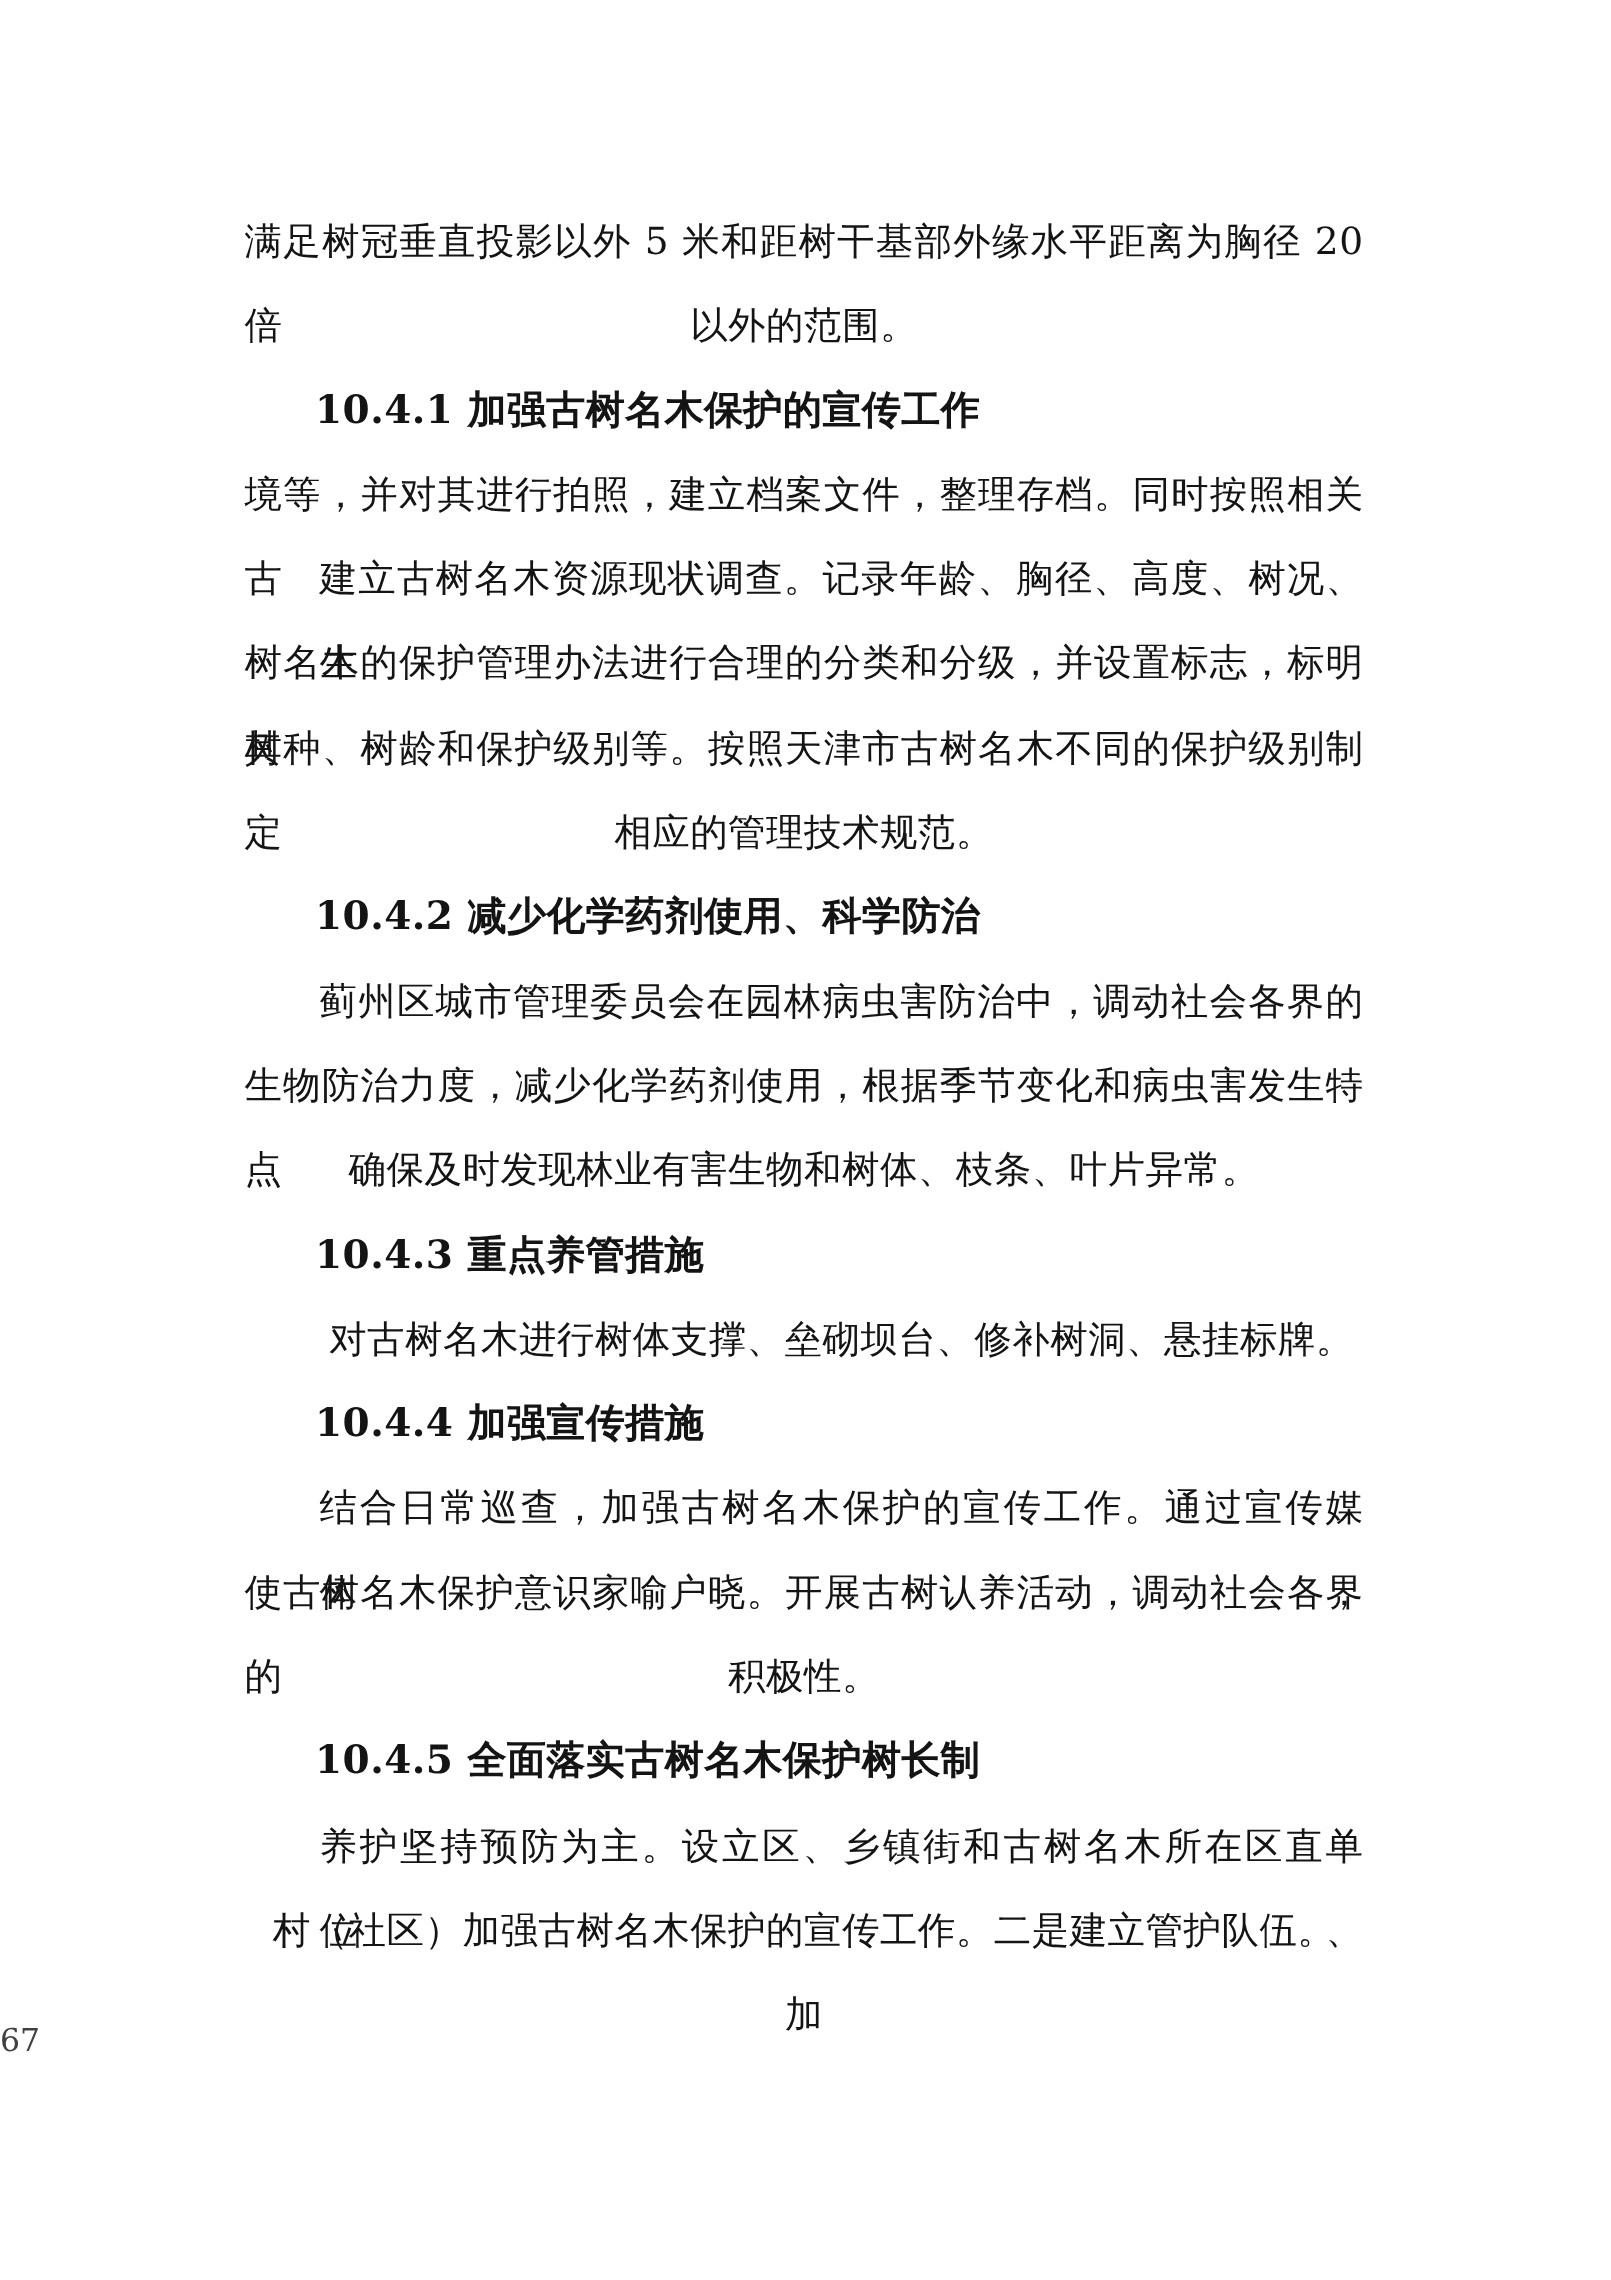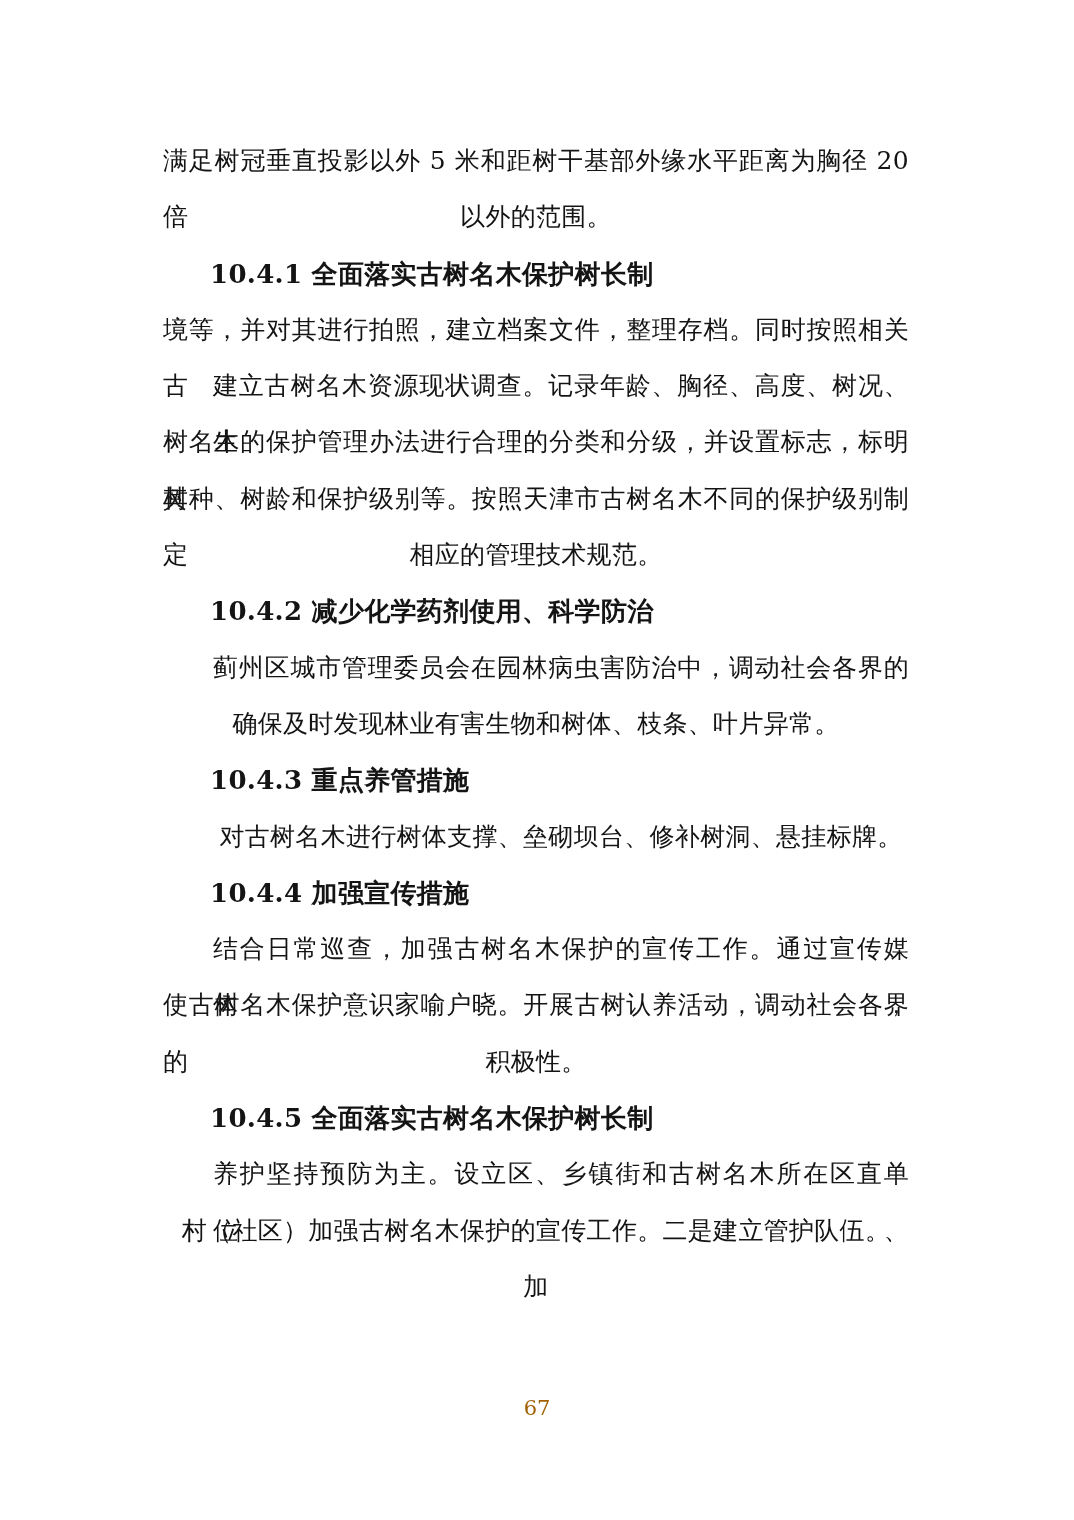--- a/index.html
+++ b/index.html
@@ -40,43 +40,44 @@
   .line.heading {
     font-weight: bold;
     font-size: 26px;
     padding-left: 47px;
     text-align: left;
   }
   .footer {
     position: absolute;
     left: 0;
     width: 1074px;
-    top: 1392px;
+    top: 1344px;
     height: 32px;
     line-height: 32px;
-    text-align: center;
+    text-align: left;
     font-size: 21px;
-    color: #a16207;
+    color: #404040;
   }
 </style>
 </head>
 <body>
 
 <div class="page">
   <div class="content" id="content">
       <div class="line body fill">满足树冠垂直投影以外 5 米和距树干基部外缘水平距离为胸径 20 倍</div>
       <div class="line body">以外的范围。</div>
-      <div class="line heading">10.4.1 全面落实古树名木保护树长制</div>
+      <div class="line heading">10.4.1 加强古树名木保护的宣传工作</div>
       <div class="line body fill">境等，并对其进行拍照，建立档案文件，整理存档。同时按照相关古</div>
       <div class="line body indent fill">建立古树名木资源现状调查。记录年龄、胸径、高度、树况、生</div>
       <div class="line body fill">树名木的保护管理办法进行合理的分类和分级，并设置标志，标明其</div>
       <div class="line body fill">树种、树龄和保护级别等。按照天津市古树名木不同的保护级别制定</div>
       <div class="line body">相应的管理技术规范。</div>
       <div class="line heading">10.4.2 减少化学药剂使用、科学防治</div>
       <div class="line body indent fill">蓟州区城市管理委员会在园林病虫害防治中，调动社会各界的</div>
+      <div class="line body fill">生物防治力度，减少化学药剂使用，根据季节变化和病虫害发生特点</div>
       <div class="line body">确保及时发现林业有害生物和树体、枝条、叶片异常。</div>
       <div class="line heading">10.4.3 重点养管措施</div>
       <div class="line body indent">对古树名木进行树体支撑、垒砌坝台、修补树洞、悬挂标牌。</div>
       <div class="line heading">10.4.4 加强宣传措施</div>
       <div class="line body indent fill">结合日常巡查，加强古树名木保护的宣传工作。通过宣传媒体，</div>
       <div class="line body fill">使古树名木保护意识家喻户晓。开展古树认养活动，调动社会各界的</div>
       <div class="line body">积极性。</div>
       <div class="line heading">10.4.5 全面落实古树名木保护树长制</div>
       <div class="line body indent fill">养护坚持预防为主。设立区、乡镇街和古树名木所在区直单位、</div>
       <div class="line body">村（社区）加强古树名木保护的宣传工作。二是建立管护队伍。　加</div>

